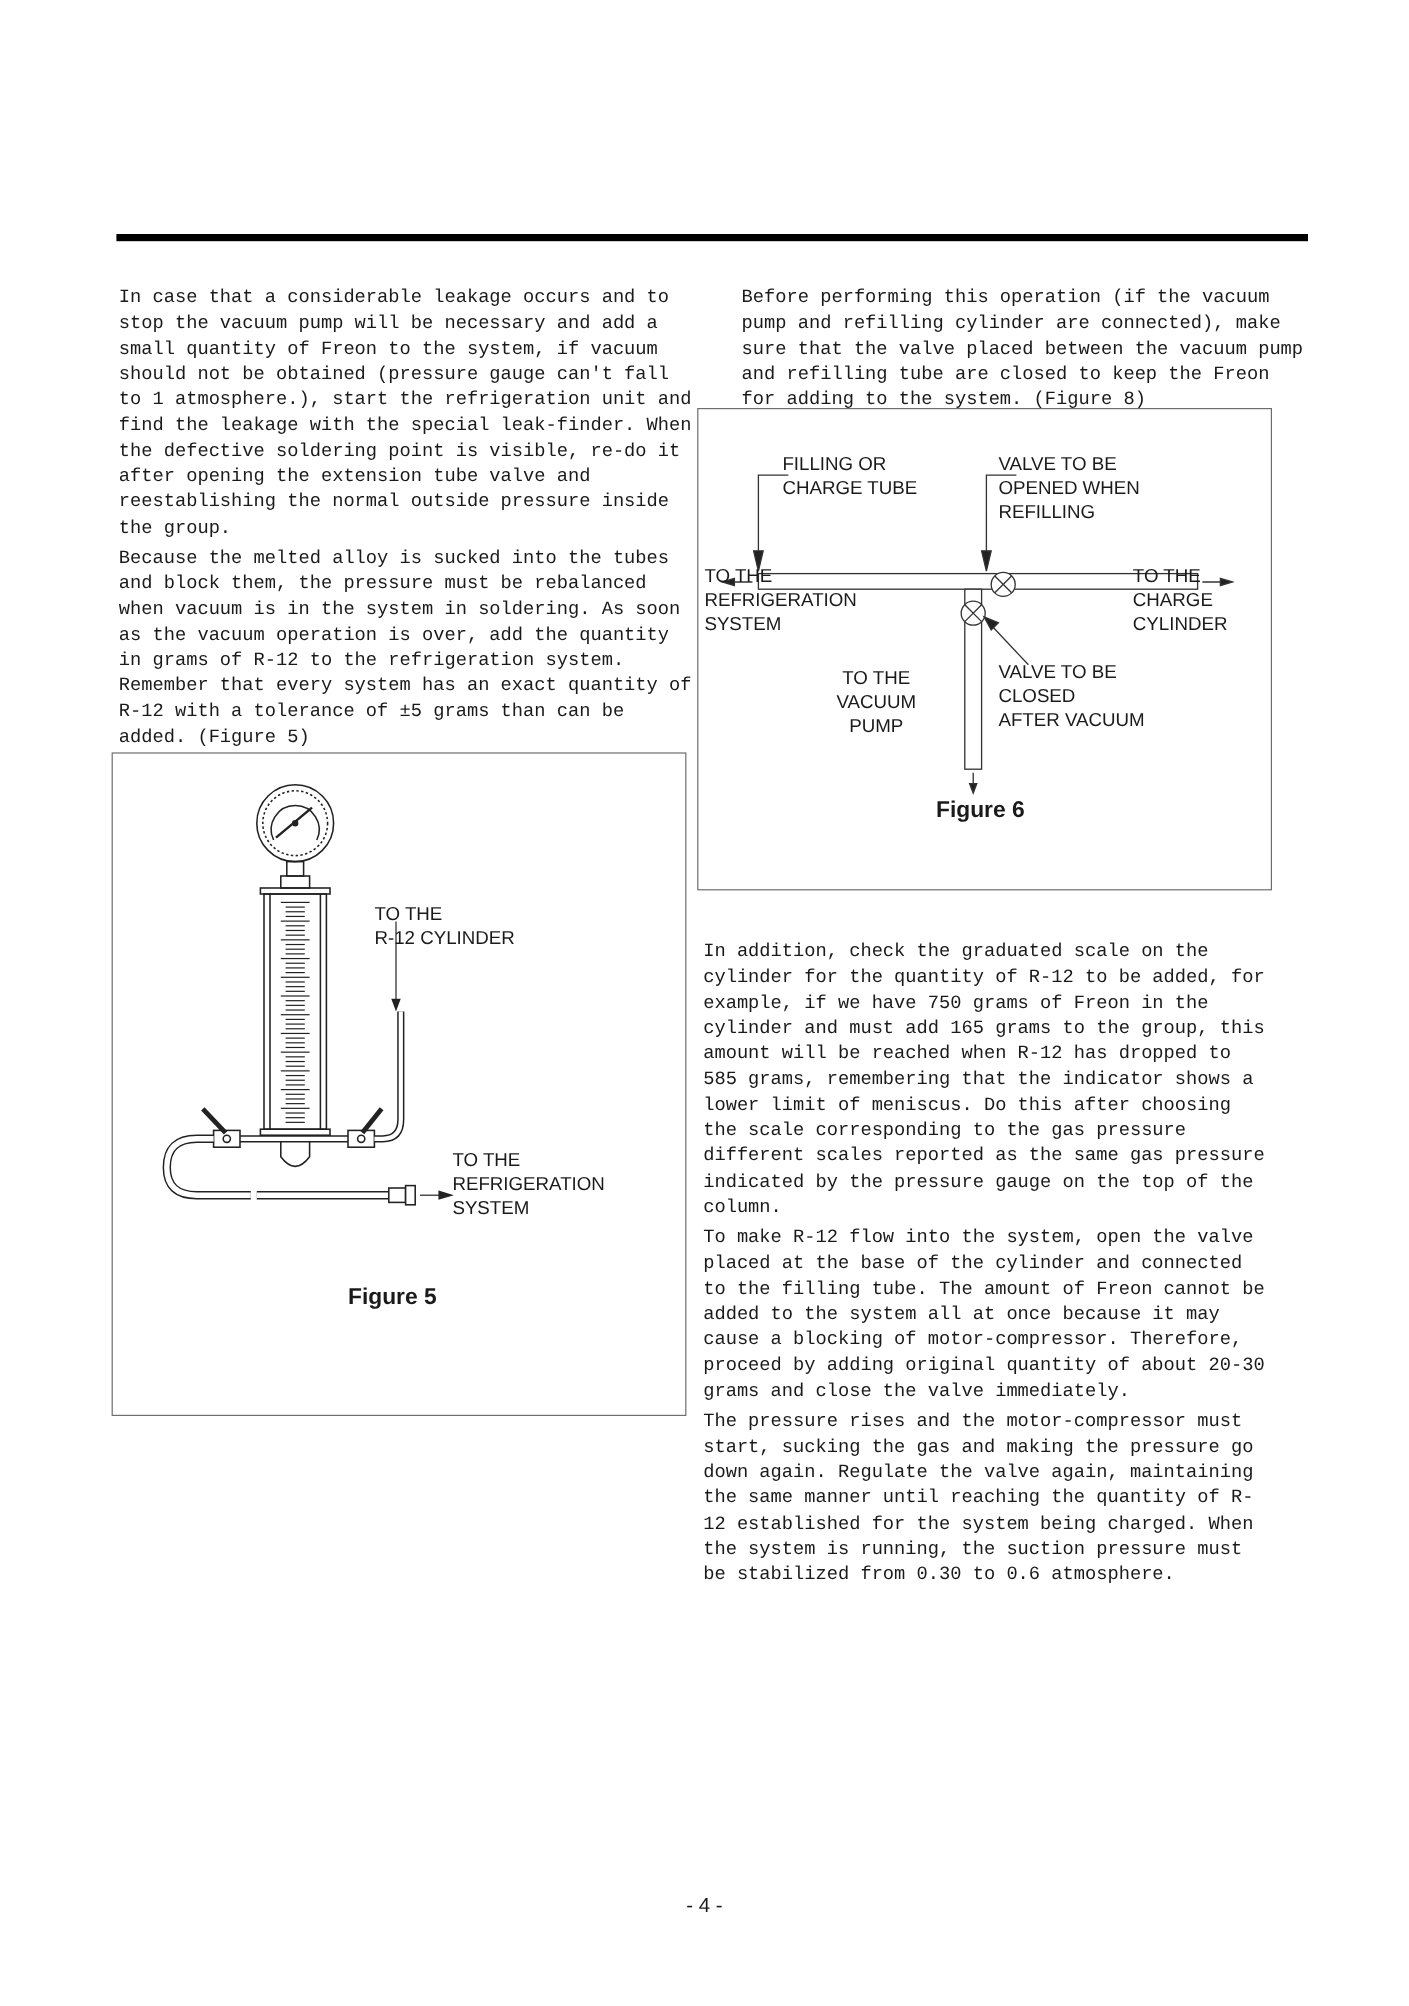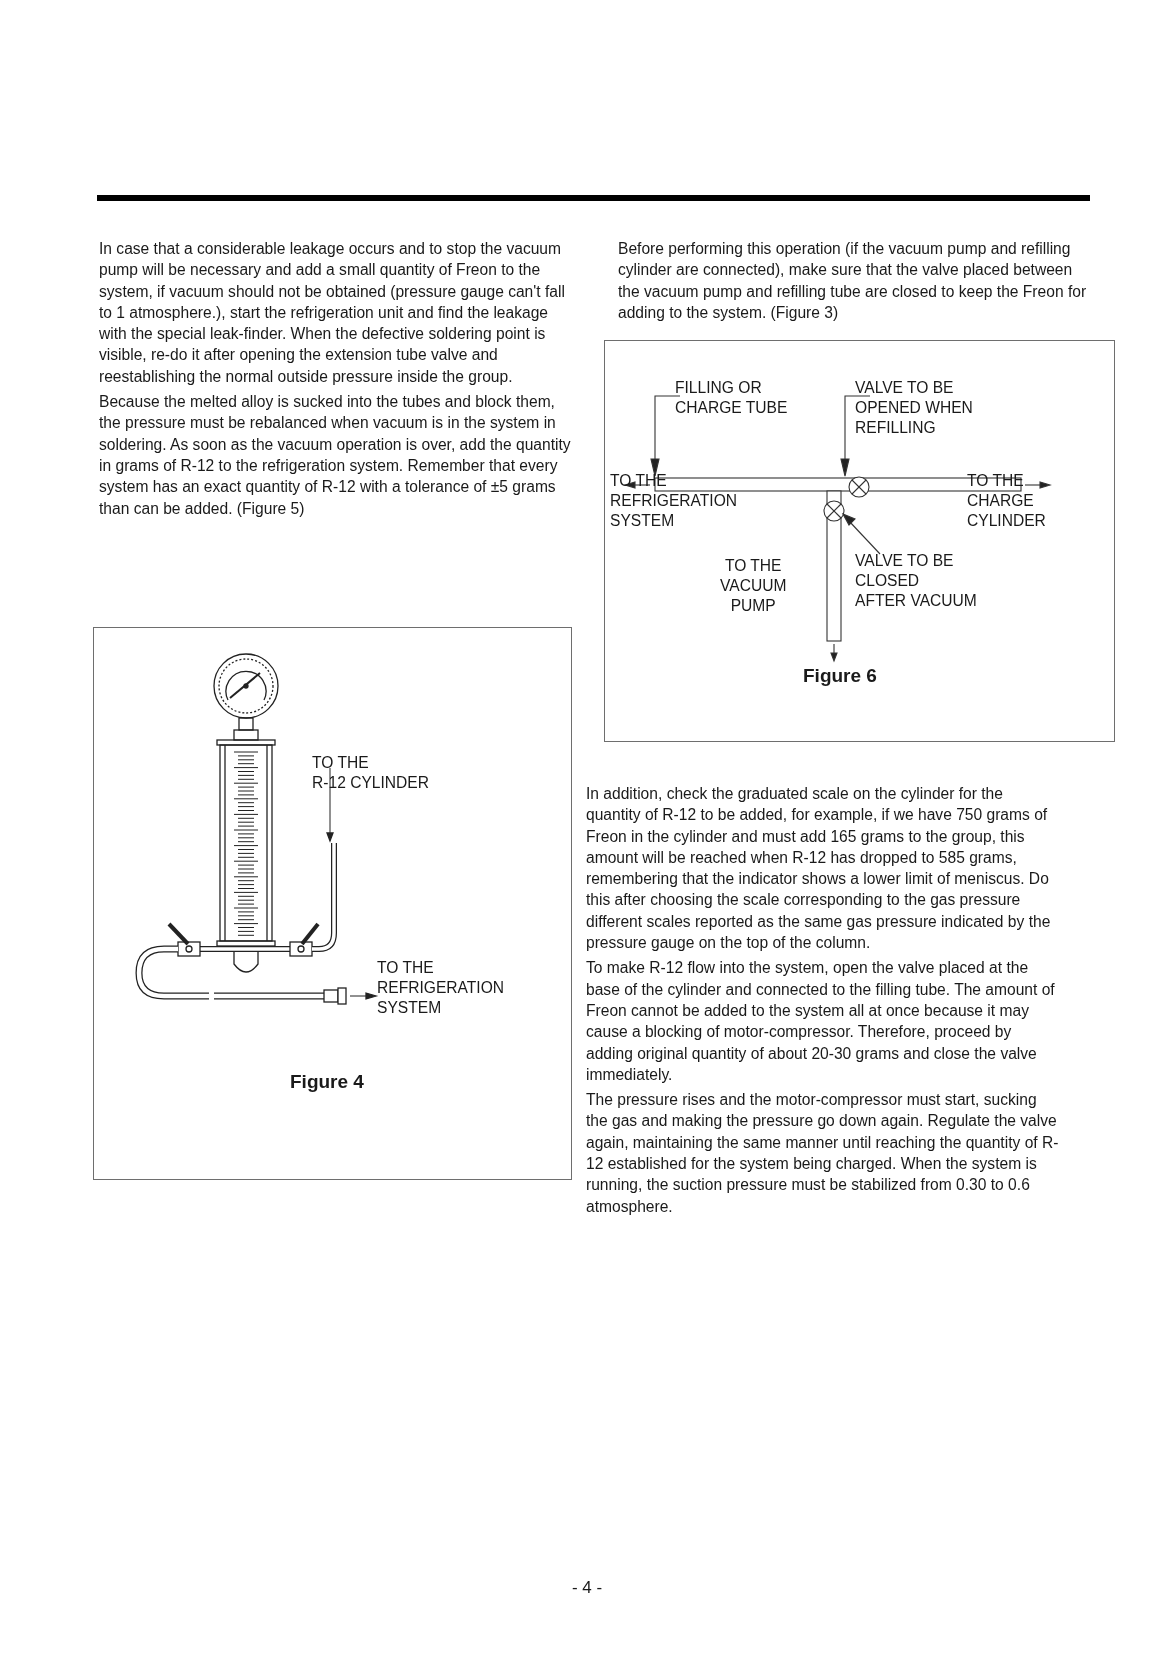--- a/index.html
+++ b/index.html
@@ -1,43 +1,43 @@
 <!DOCTYPE html>
 <html><head>
 <meta charset="utf-8">
 <style>
   html, body { margin: 0; padding: 0; background: #ffffff; }
   body { width: 1174px; height: 1672px; position: relative; overflow: hidden;
          font-family: "Liberation Sans", sans-serif; color: #1a1a1a; }
   .rule { position: absolute; left: 97px; top: 195px; width: 993px; height: 6px; background: #000; }
-  .col { position: absolute; font-size: 15.6px; line-height: 21.3px; }
+  .col { position: absolute; font-size: 15.6px; line-height: 21.3px; font-family: Liberation Mono, monospace; }
   .col p { margin: 0 0 4px 0; }
   .col-left { left: 99px; top: 238px; width: 480px; }
   .col-right-top { left: 618px; top: 238px; width: 475px; }
   .col-right-bottom { left: 586px; top: 783px; width: 475px; }
   .figure { position: absolute; border: 1px solid #6e6e6e; background: #fff; }
   .fig5 { left: 93px; top: 627px; width: 477px; height: 551px; }
-  .fig6 { left: 604px; top: 340px; width: 477px; height: 400px; padding-left: 32px; }
+  .fig6 { left: 581px; top: 340px; width: 477px; height: 400px; }
   .figure svg { position: absolute; left: 0; top: 0; }
   .lbl { position: absolute; font-size: 15.6px; line-height: 20px; color: #1a1a1a; white-space: pre; }
   .cap { position: absolute; font-weight: bold; font-size: 19px; }
   .page-num { position: absolute; left: 0; width: 1174px; top: 1578px; text-align: center; font-size: 17px; }
 </style>
 </head>
 <body>
 
 <div class="rule"></div>
 
 <div class="col col-left">
   <p>In case that a considerable leakage occurs and to stop the vacuum pump will be necessary and add a small quantity of Freon to the system, if vacuum should not be obtained (pressure gauge can't fall to 1 atmosphere.), start the refrigeration unit and find the leakage with the special leak-finder. When the defective soldering point is visible, re-do it after opening the extension tube valve and reestablishing the normal outside pressure inside the group.</p>
   <p>Because the melted alloy is sucked into the tubes and block them, the pressure must be rebalanced when vacuum is in the system in soldering. As soon as the vacuum operation is over, add the quantity in grams of R-12 to the refrigeration system. Remember that every system has an exact quantity of R-12 with a tolerance of ±5 grams than can be added. (Figure 5)</p>
 </div>
 
 <div class="col col-right-top">
-  <p>Before performing this operation (if the vacuum pump and refilling cylinder are connected), make sure that the valve placed between the vacuum pump and refilling tube are closed to keep the Freon for adding to the system. (Figure 3)</p>
+  <p>Before performing this operation (if the vacuum pump and refilling cylinder are connected), make sure that the valve placed between the vacuum pump and refilling tube are closed to keep the Freon for adding to the system. (Figure 8)</p>
 </div>
 
 <div class="figure fig5">
   <svg width="477" height="551" viewBox="0 0 477 551">
     <g fill="none" stroke="#222" stroke-width="1.3">
 
       <g>
         <circle cx="152" cy="58" r="32"></circle>
         <circle cx="152" cy="58" r="27" stroke-dasharray="2 2"></circle>
         <path d="M134 72 A20 20 0 1 1 170 72"></path>
@@ -131,21 +131,21 @@
       <rect x="244" y="360" width="8" height="16" fill="#fff"></rect>
       <line x1="256" y1="368" x2="275" y2="368" stroke-width="1"></line>
       <polygon points="272,365 282,368 272,371" fill="#222"></polygon>
     </g>
   </svg>
   <div class="lbl" style="left:218px; top:125px;">TO THE
 R-12 CYLINDER</div>
   <div class="lbl" style="left:283px; top:330px;">TO THE
 REFRIGERATION
 SYSTEM</div>
-  <div class="cap" style="left:196px; top:443px;">Figure 4</div>
+  <div class="cap" style="left:196px; top:443px;">Figure 5</div>
 </div>
 
 <div class="figure fig6">
   <svg width="477" height="400" viewBox="0 0 477 400">
     <g fill="none" stroke="#333" stroke-width="1.1">
 
       <rect x="50" y="137" width="366" height="13" fill="#fff"></rect>
 
       <line x1="28" y1="144" x2="45" y2="144"></line>
       <polygon points="20,144 30,141 30,147" fill="#222"></polygon>

